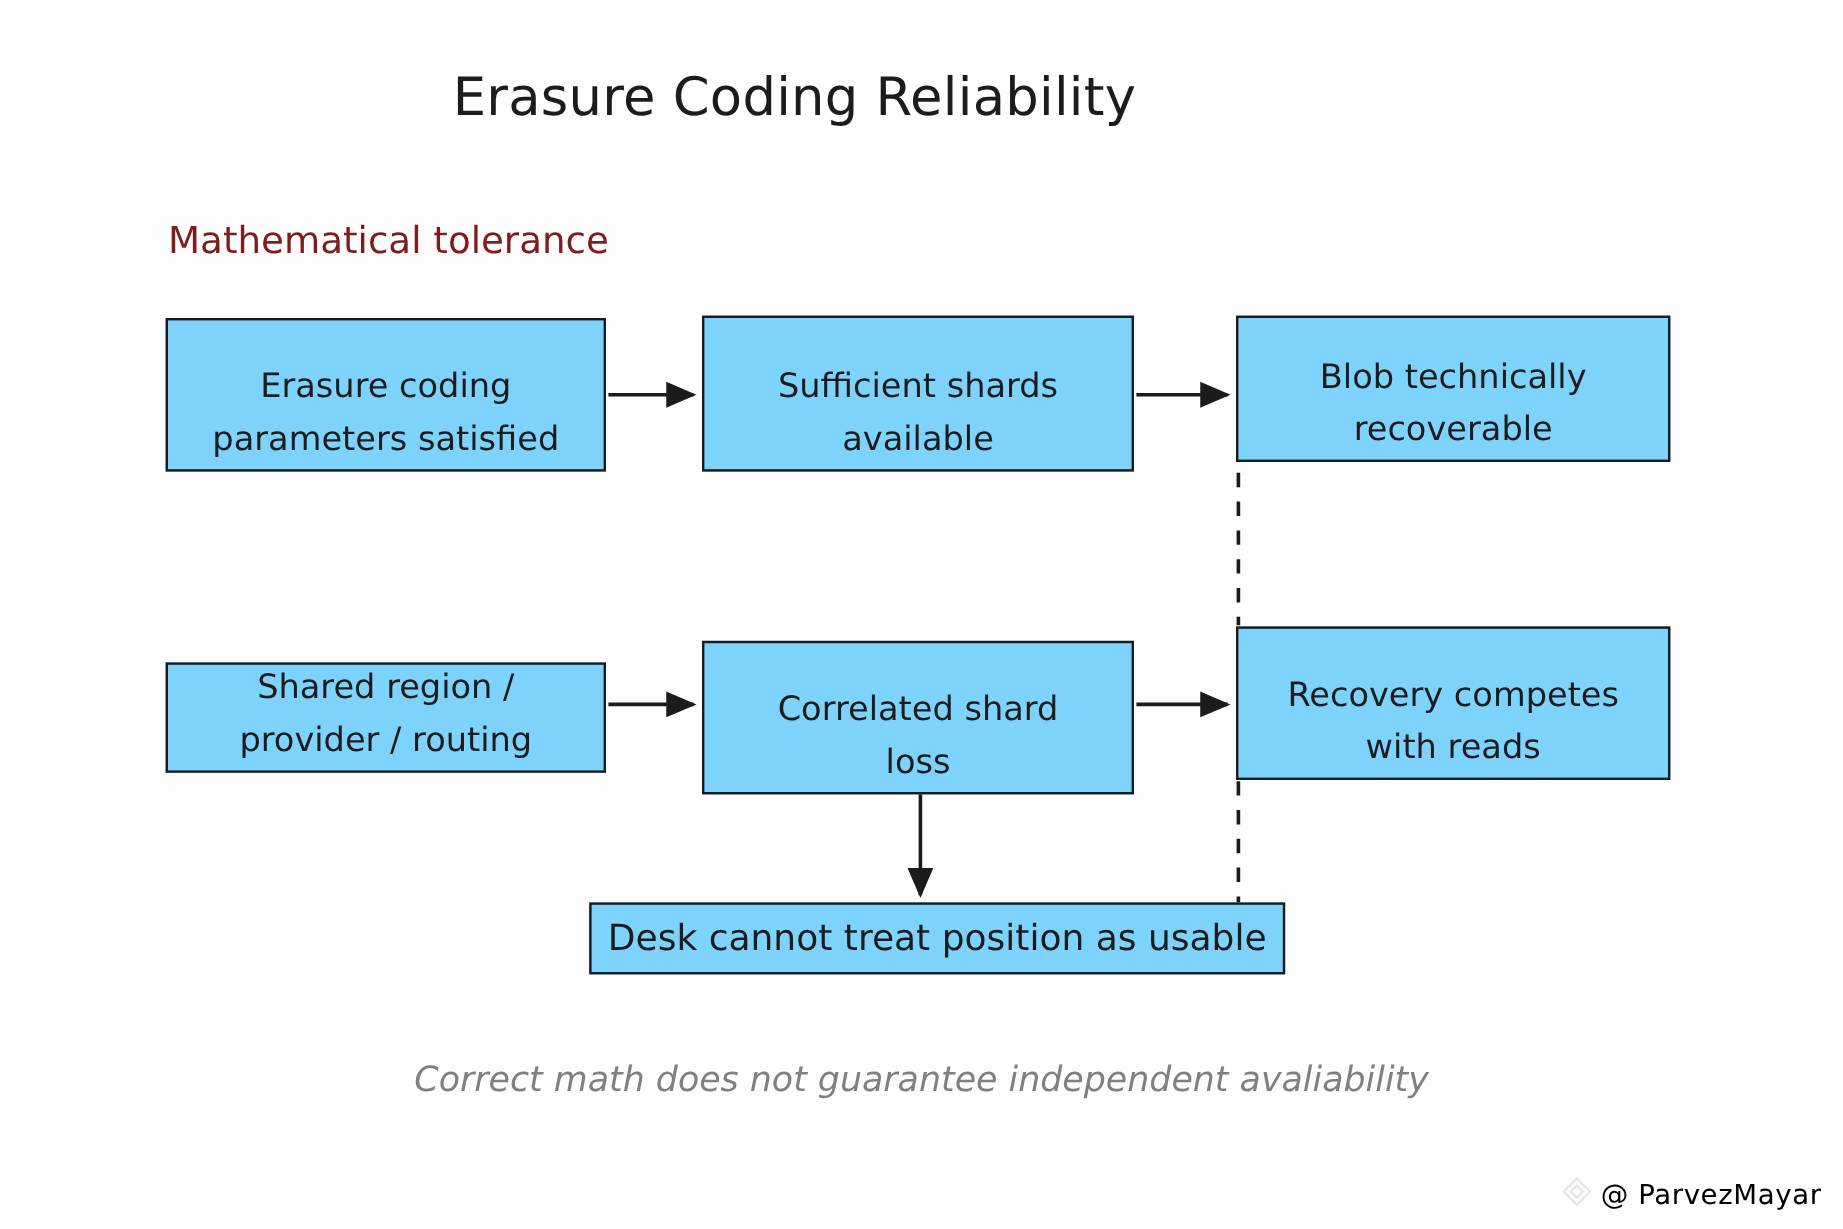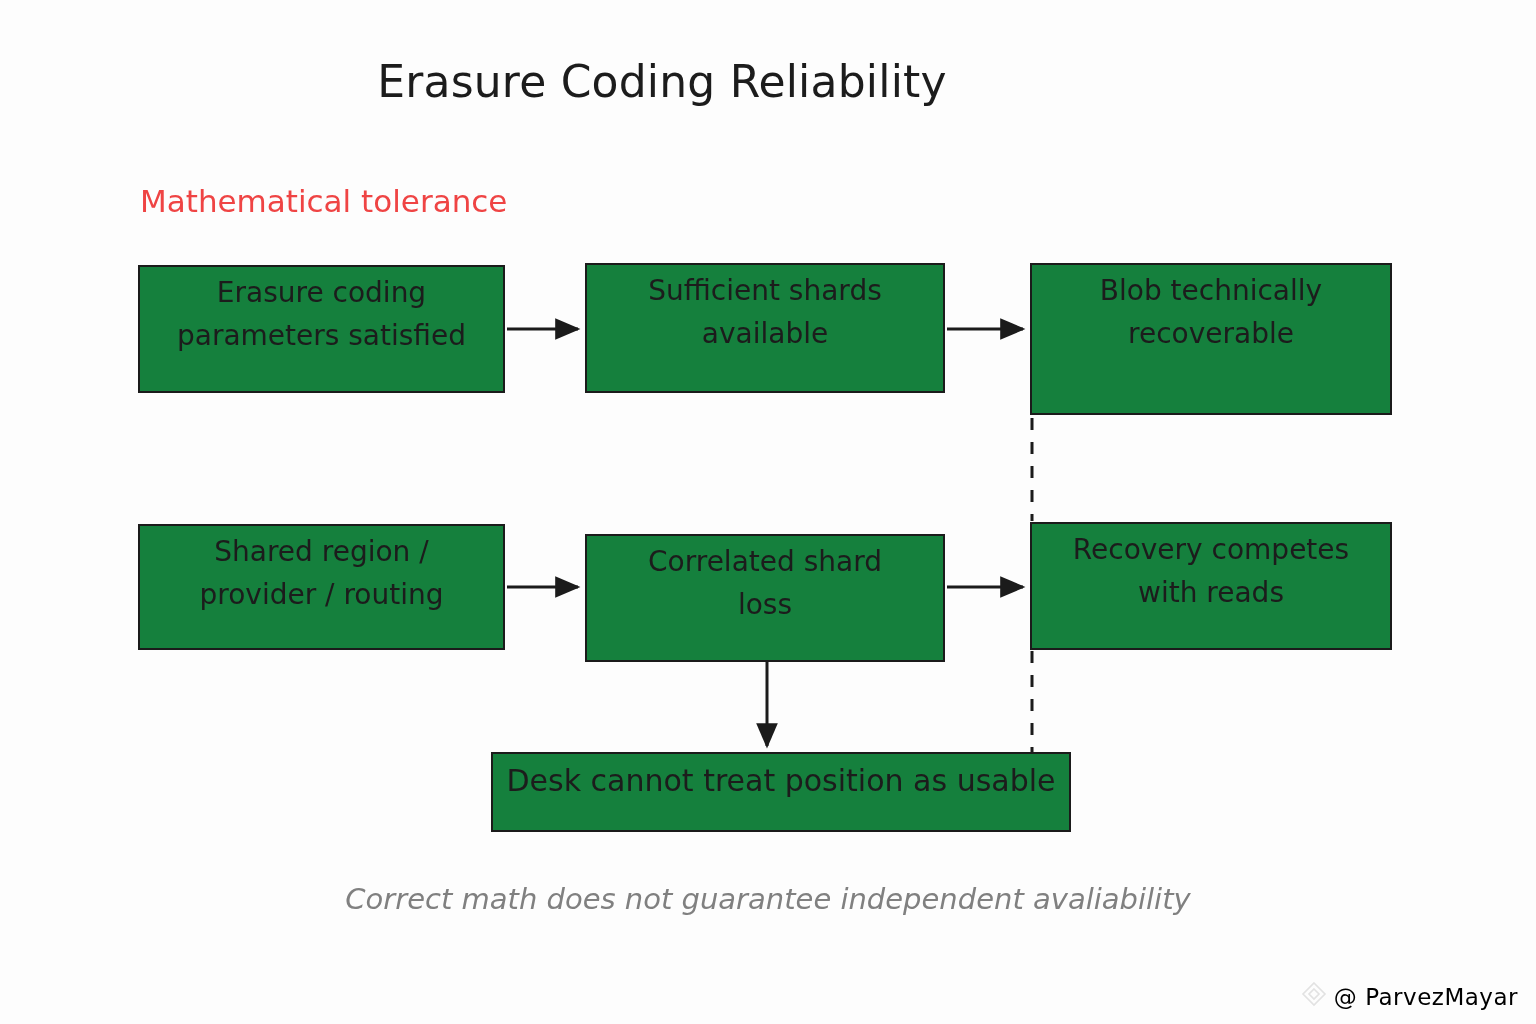--- a/index.html
+++ b/index.html
@@ -30,56 +30,56 @@
     font-size: 44px;
     font-weight: 400;
     color: #1c1c1c;
     letter-spacing: 0.2px;
   }
   
   .section-label {
     position: absolute;
     font-size: 31px;
     font-weight: 400;
-    color: #ef4444;
+    color: #7f1d1d;
     white-space: nowrap;
   }
   #label-math { left: 140px; top: 183px; }
   #label-ops  { left: 140px; top: 449px; }
 
   
   .node-box {
     position: absolute;
     box-sizing: border-box;
     border: 2px solid #1b1b1b;
-    background: #15803d;
+    background: #7dd3fc;
     display: flex;
-    align-items: flex-start;
+    align-items: flex-end;
     justify-content: center;
     text-align: center;
     color: #1c1c1c;
     font-size: 28px;
     line-height: 1.55;
     padding: 4px 10px;
   }
   .node-box .node-text {
     display: block;
     white-space: pre-line;
   }
 
   
   #box-ec-params     { left: 138px;  top: 265px; width: 367px; height: 128px; }
   #box-shards        { left: 585px;  top: 263px; width: 360px; height: 130px; }
-  #box-blob          { left: 1030px; top: 263px; width: 362px; height: 152px; }
+  #box-blob          { left: 1030px; top: 263px; width: 362px; height: 122px; }
   
-  #box-shared-region { left: 138px;  top: 524px; width: 367px; height: 126px; }
+  #box-shared-region { left: 138px;  top: 552px; width: 367px; height: 92px; }
   #box-corr-loss     { left: 585px;  top: 522px; width: 360px; height: 128px; margin-top: 12px; }
   #box-recovery      { left: 1030px; top: 522px; width: 362px; height: 128px; }
   
-  #box-desk          { left: 491px;  top: 752px; width: 580px; height: 80px; font-size: 30px; }
+  #box-desk          { left: 491px;  top: 752px; width: 580px; height: 60px; font-size: 30px; }
 
   
   .connectors {
     position: absolute;
     left: 0;
     top: 0;
     width: 1536px;
     height: 1024px;
     pointer-events: none;
   }

